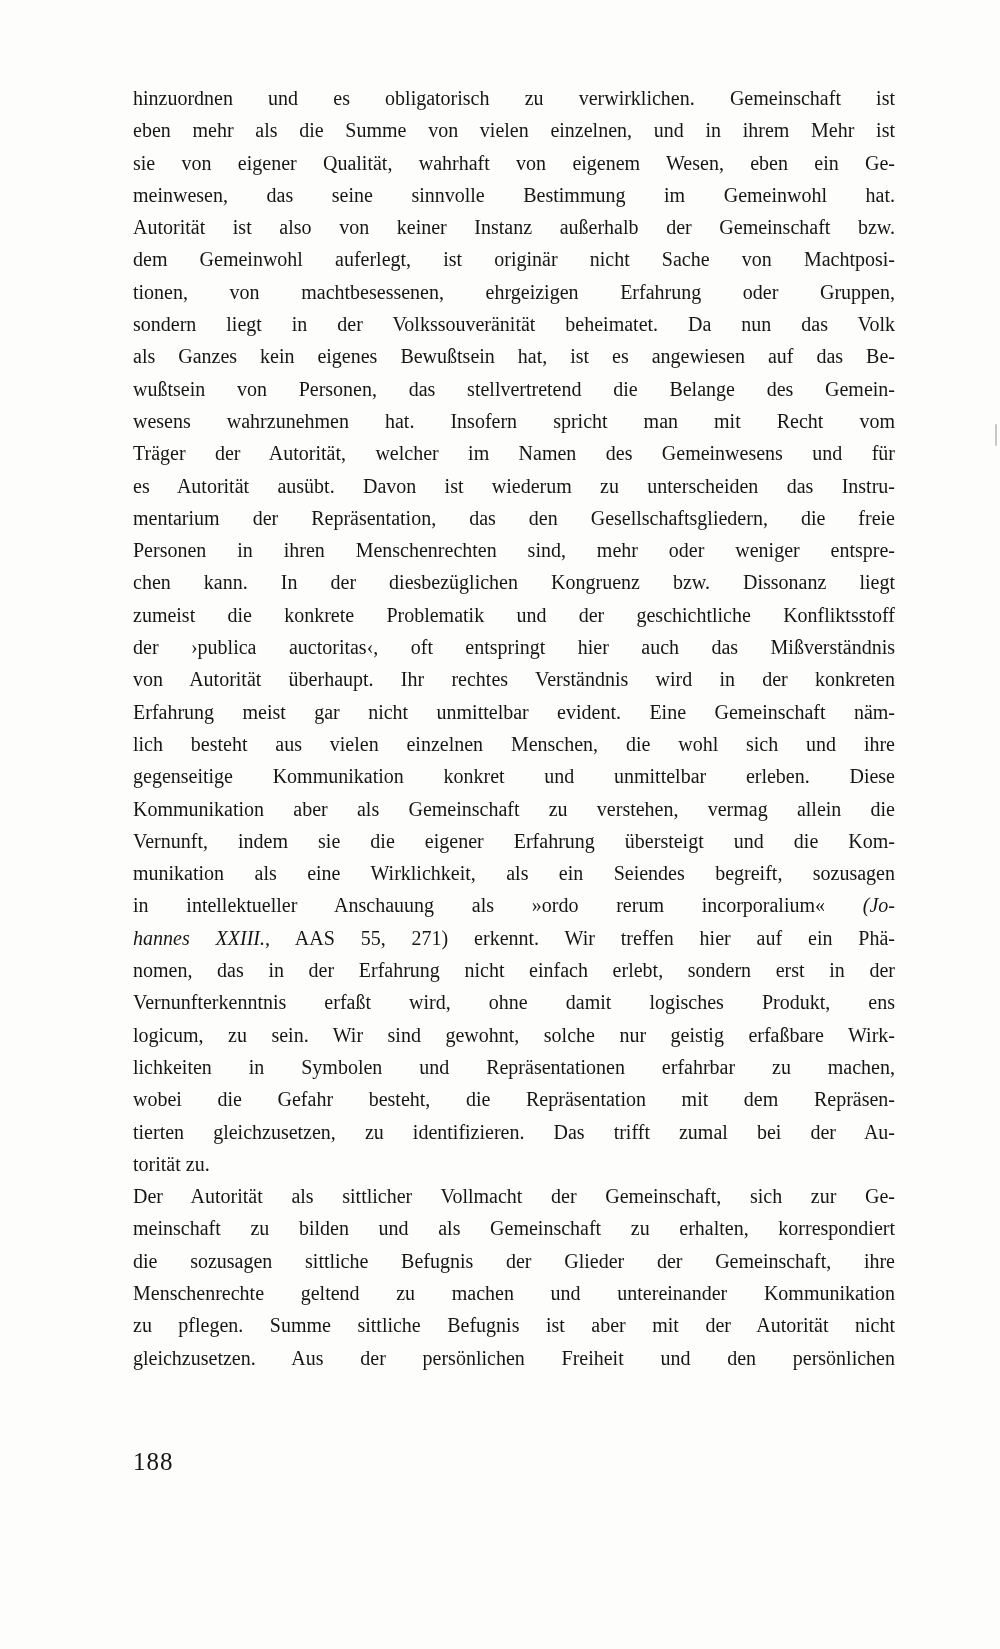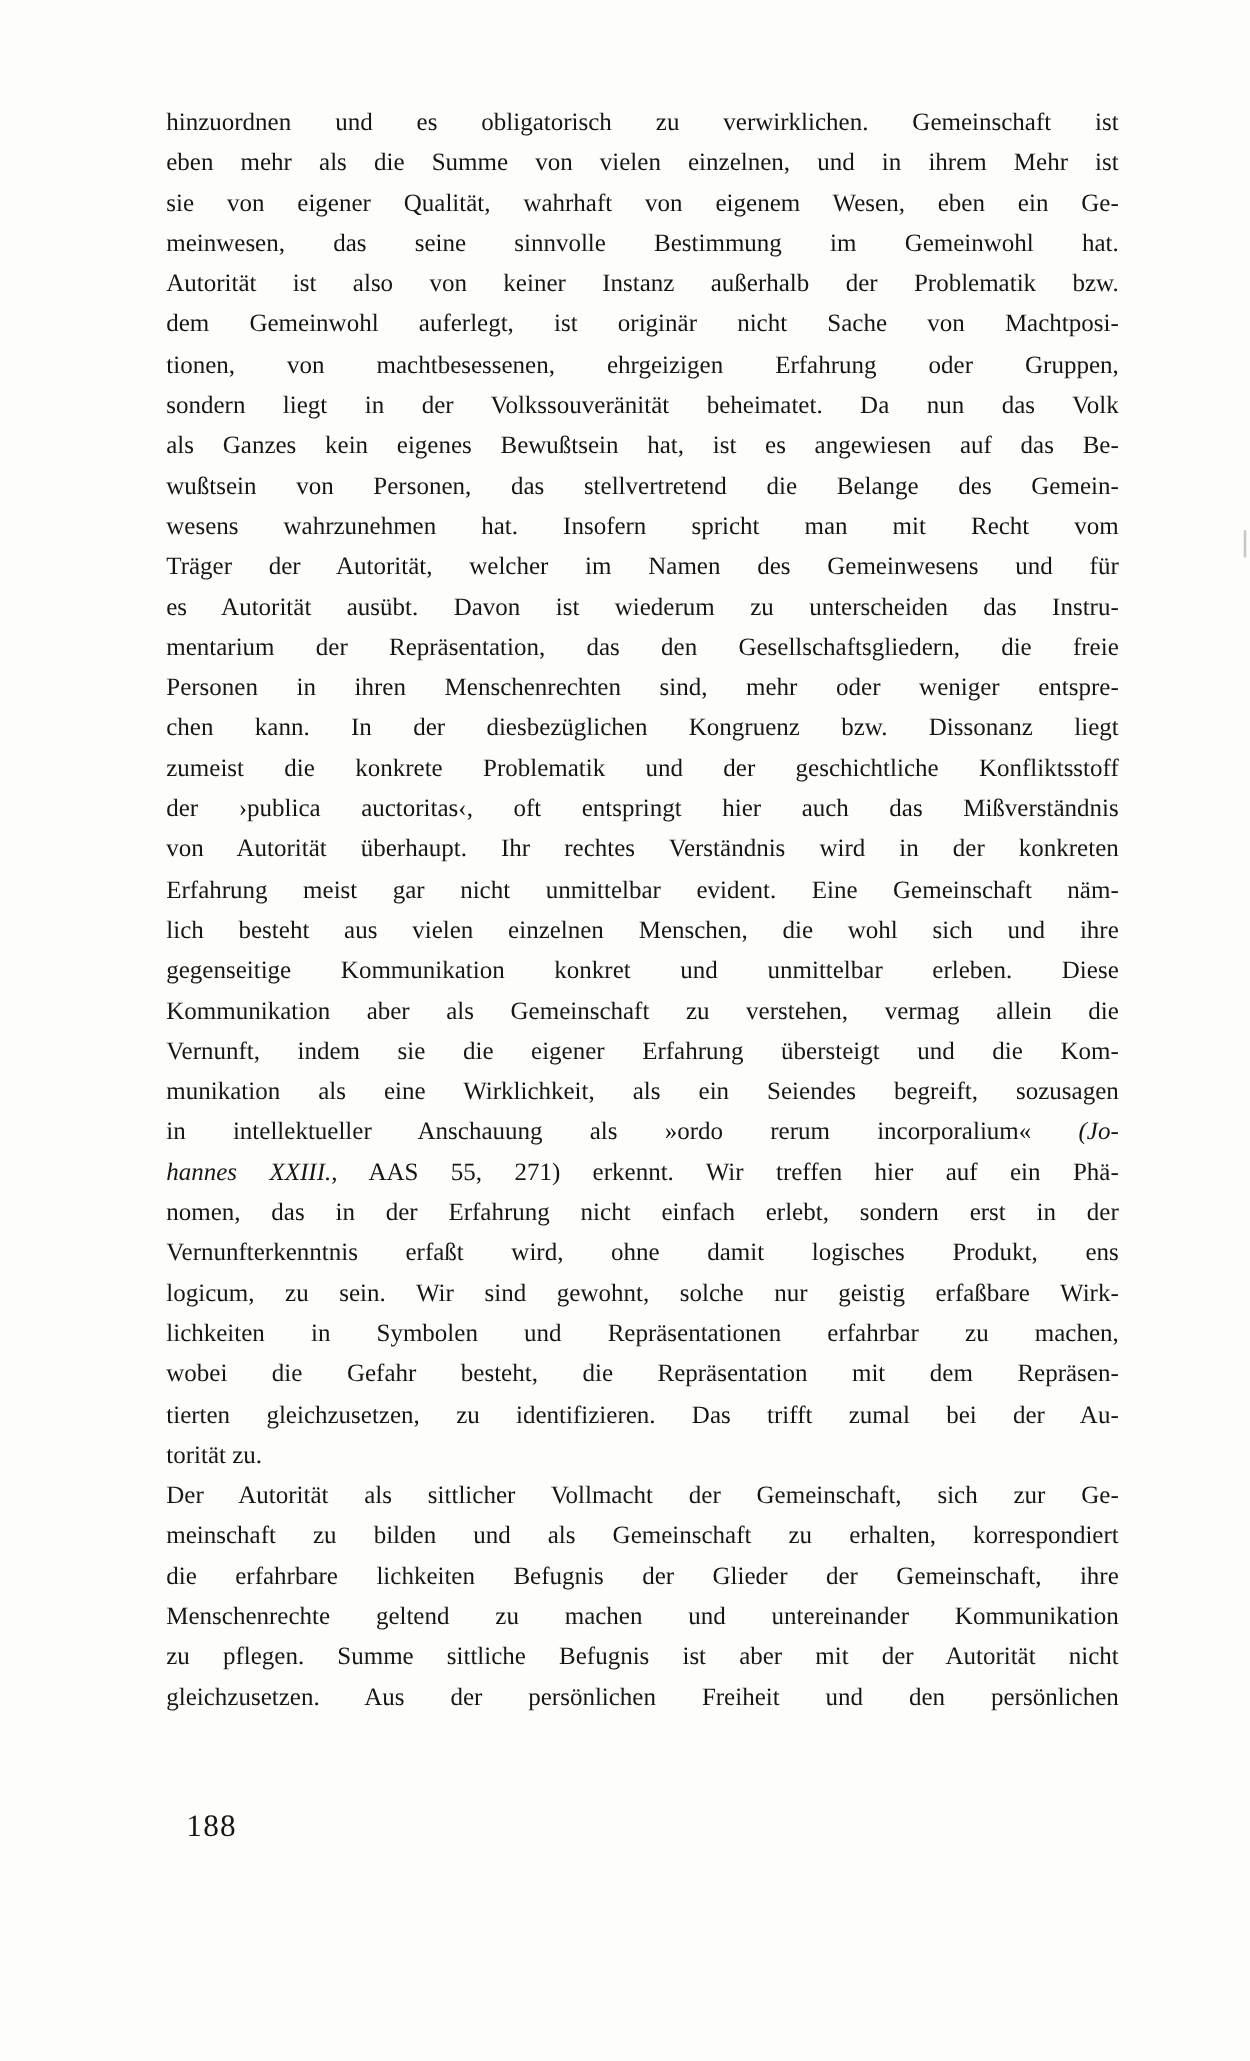--- a/index.html
+++ b/index.html
@@ -36,21 +36,20 @@
   .italic {
     font-style: italic;
   }
   .page-number {
     position: absolute;
     left: 133px;
     top: 1448px;
     font-size: 25px;
     letter-spacing: 1px;
     color: #161616;
-    margin-left: 16px;
   }
   .scan-artifact {
     position: absolute;
     right: 3px;
     top: 424px;
     width: 2px;
     height: 22px;
     background: #9a9a96;
     opacity: 0.55;
     border-radius: 1px;
@@ -58,21 +57,21 @@
 </style>
 </head>
 <body>
 
 <div class="page">
   <div class="text-block">
     <div class="line">hinzuordnen und es obligatorisch zu verwirklichen. Gemeinschaft ist</div>
     <div class="line">eben mehr als die Summe von vielen einzelnen, und in ihrem Mehr ist</div>
     <div class="line">sie von eigener Qualität, wahrhaft von eigenem Wesen, eben ein Ge-</div>
     <div class="line">meinwesen, das seine sinnvolle Bestimmung im Gemeinwohl hat.</div>
-    <div class="line">Autorität ist also von keiner Instanz außerhalb der Problematik bzw.</div>
+    <div class="line">Autorität ist also von keiner Instanz außerhalb der Gemeinschaft bzw.</div>
     <div class="line">dem Gemeinwohl auferlegt, ist originär nicht Sache von Machtposi-</div>
     <div class="line">tionen, von machtbesessenen, ehrgeizigen Erfahrung oder Gruppen,</div>
     <div class="line">sondern liegt in der Volkssouveränität beheimatet. Da nun das Volk</div>
     <div class="line">als Ganzes kein eigenes Bewußtsein hat, ist es angewiesen auf das Be-</div>
     <div class="line">wußtsein von Personen, das stellvertretend die Belange des Gemein-</div>
     <div class="line">wesens wahrzunehmen hat. Insofern spricht man mit Recht vom</div>
     <div class="line">Träger der Autorität, welcher im Namen des Gemeinwesens und für</div>
     <div class="line">es Autorität ausübt. Davon ist wiederum zu unterscheiden das Instru-</div>
     <div class="line">mentarium der Repräsentation, das den Gesellschaftsgliedern, die freie</div>
     <div class="line">Personen in ihren Menschenrechten sind, mehr oder weniger entspre-</div>
@@ -90,21 +89,21 @@
     <div class="line"><span class="italic">hannes XXIII.,</span><span> AAS 55, 271) erkennt. Wir treffen hier auf ein Phä-</span></div>
     <div class="line">nomen, das in der Erfahrung nicht einfach erlebt, sondern erst in der</div>
     <div class="line">Vernunfterkenntnis erfaßt wird, ohne damit logisches Produkt, ens</div>
     <div class="line">logicum, zu sein. Wir sind gewohnt, solche nur geistig erfaßbare Wirk-</div>
     <div class="line">lichkeiten in Symbolen und Repräsentationen erfahrbar zu machen,</div>
     <div class="line">wobei die Gefahr besteht, die Repräsentation mit dem Repräsen-</div>
     <div class="line">tierten gleichzusetzen, zu identifizieren. Das trifft zumal bei der Au-</div>
     <div class="line par-end">torität zu.</div>
     <div class="line">Der Autorität als sittlicher Vollmacht der Gemeinschaft, sich zur Ge-</div>
     <div class="line">meinschaft zu bilden und als Gemeinschaft zu erhalten, korrespondiert</div>
-    <div class="line">die erfahrbare lichkeiten Befugnis der Glieder der Gemeinschaft, ihre</div>
+    <div class="line">die sozusagen sittliche Befugnis der Glieder der Gemeinschaft, ihre</div>
     <div class="line">Menschenrechte geltend zu machen und untereinander Kommunikation</div>
     <div class="line">zu pflegen. Summe sittliche Befugnis ist aber mit der Autorität nicht</div>
     <div class="line">gleichzusetzen. Aus der persönlichen Freiheit und den persönlichen</div>
   </div>
 
   <div class="page-number">188</div>
 
   <div class="scan-artifact"></div>
 </div>
 

